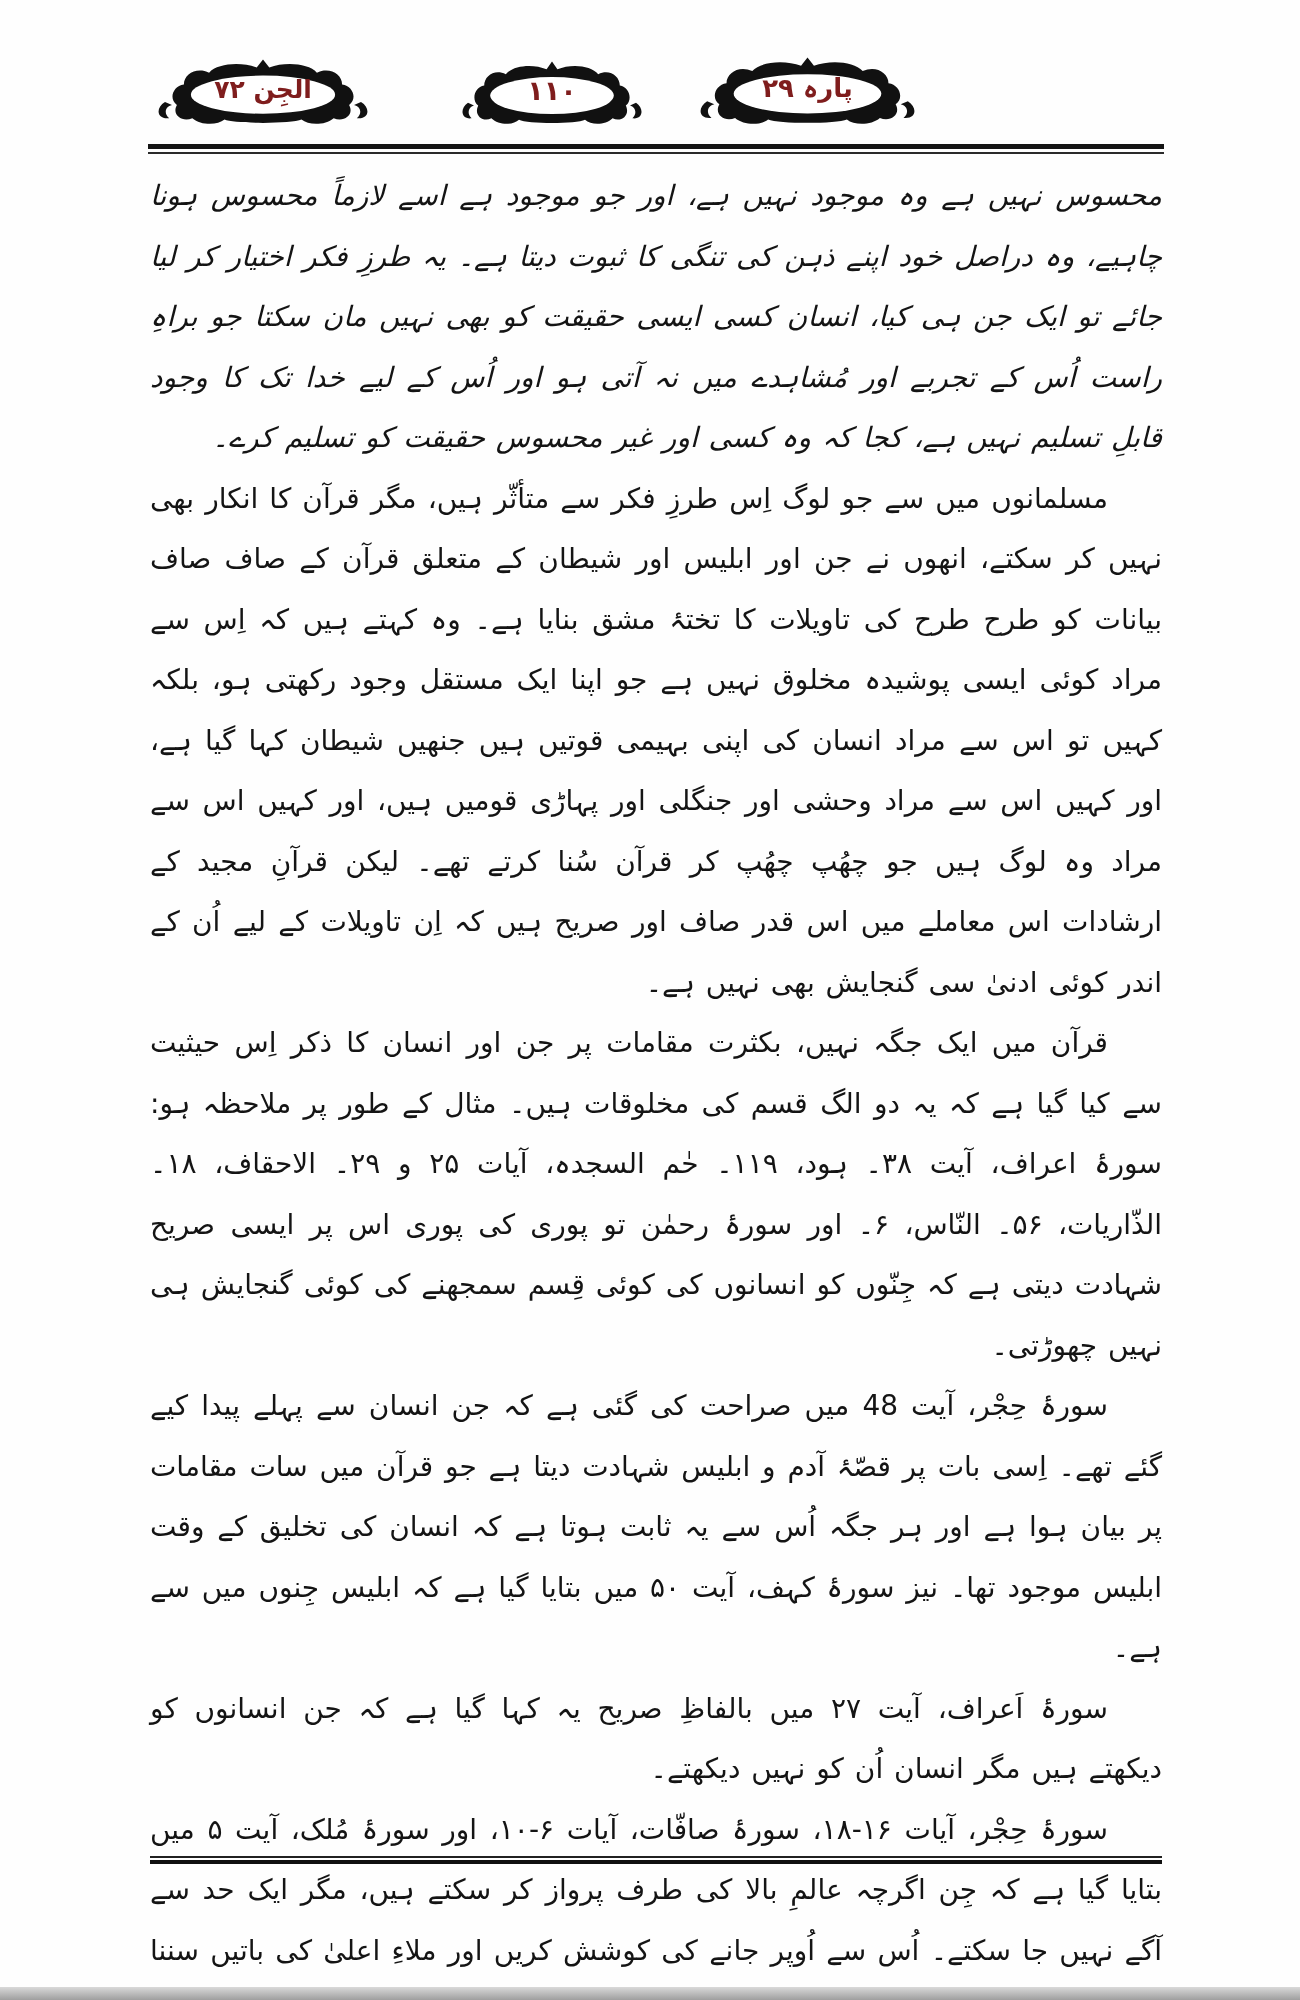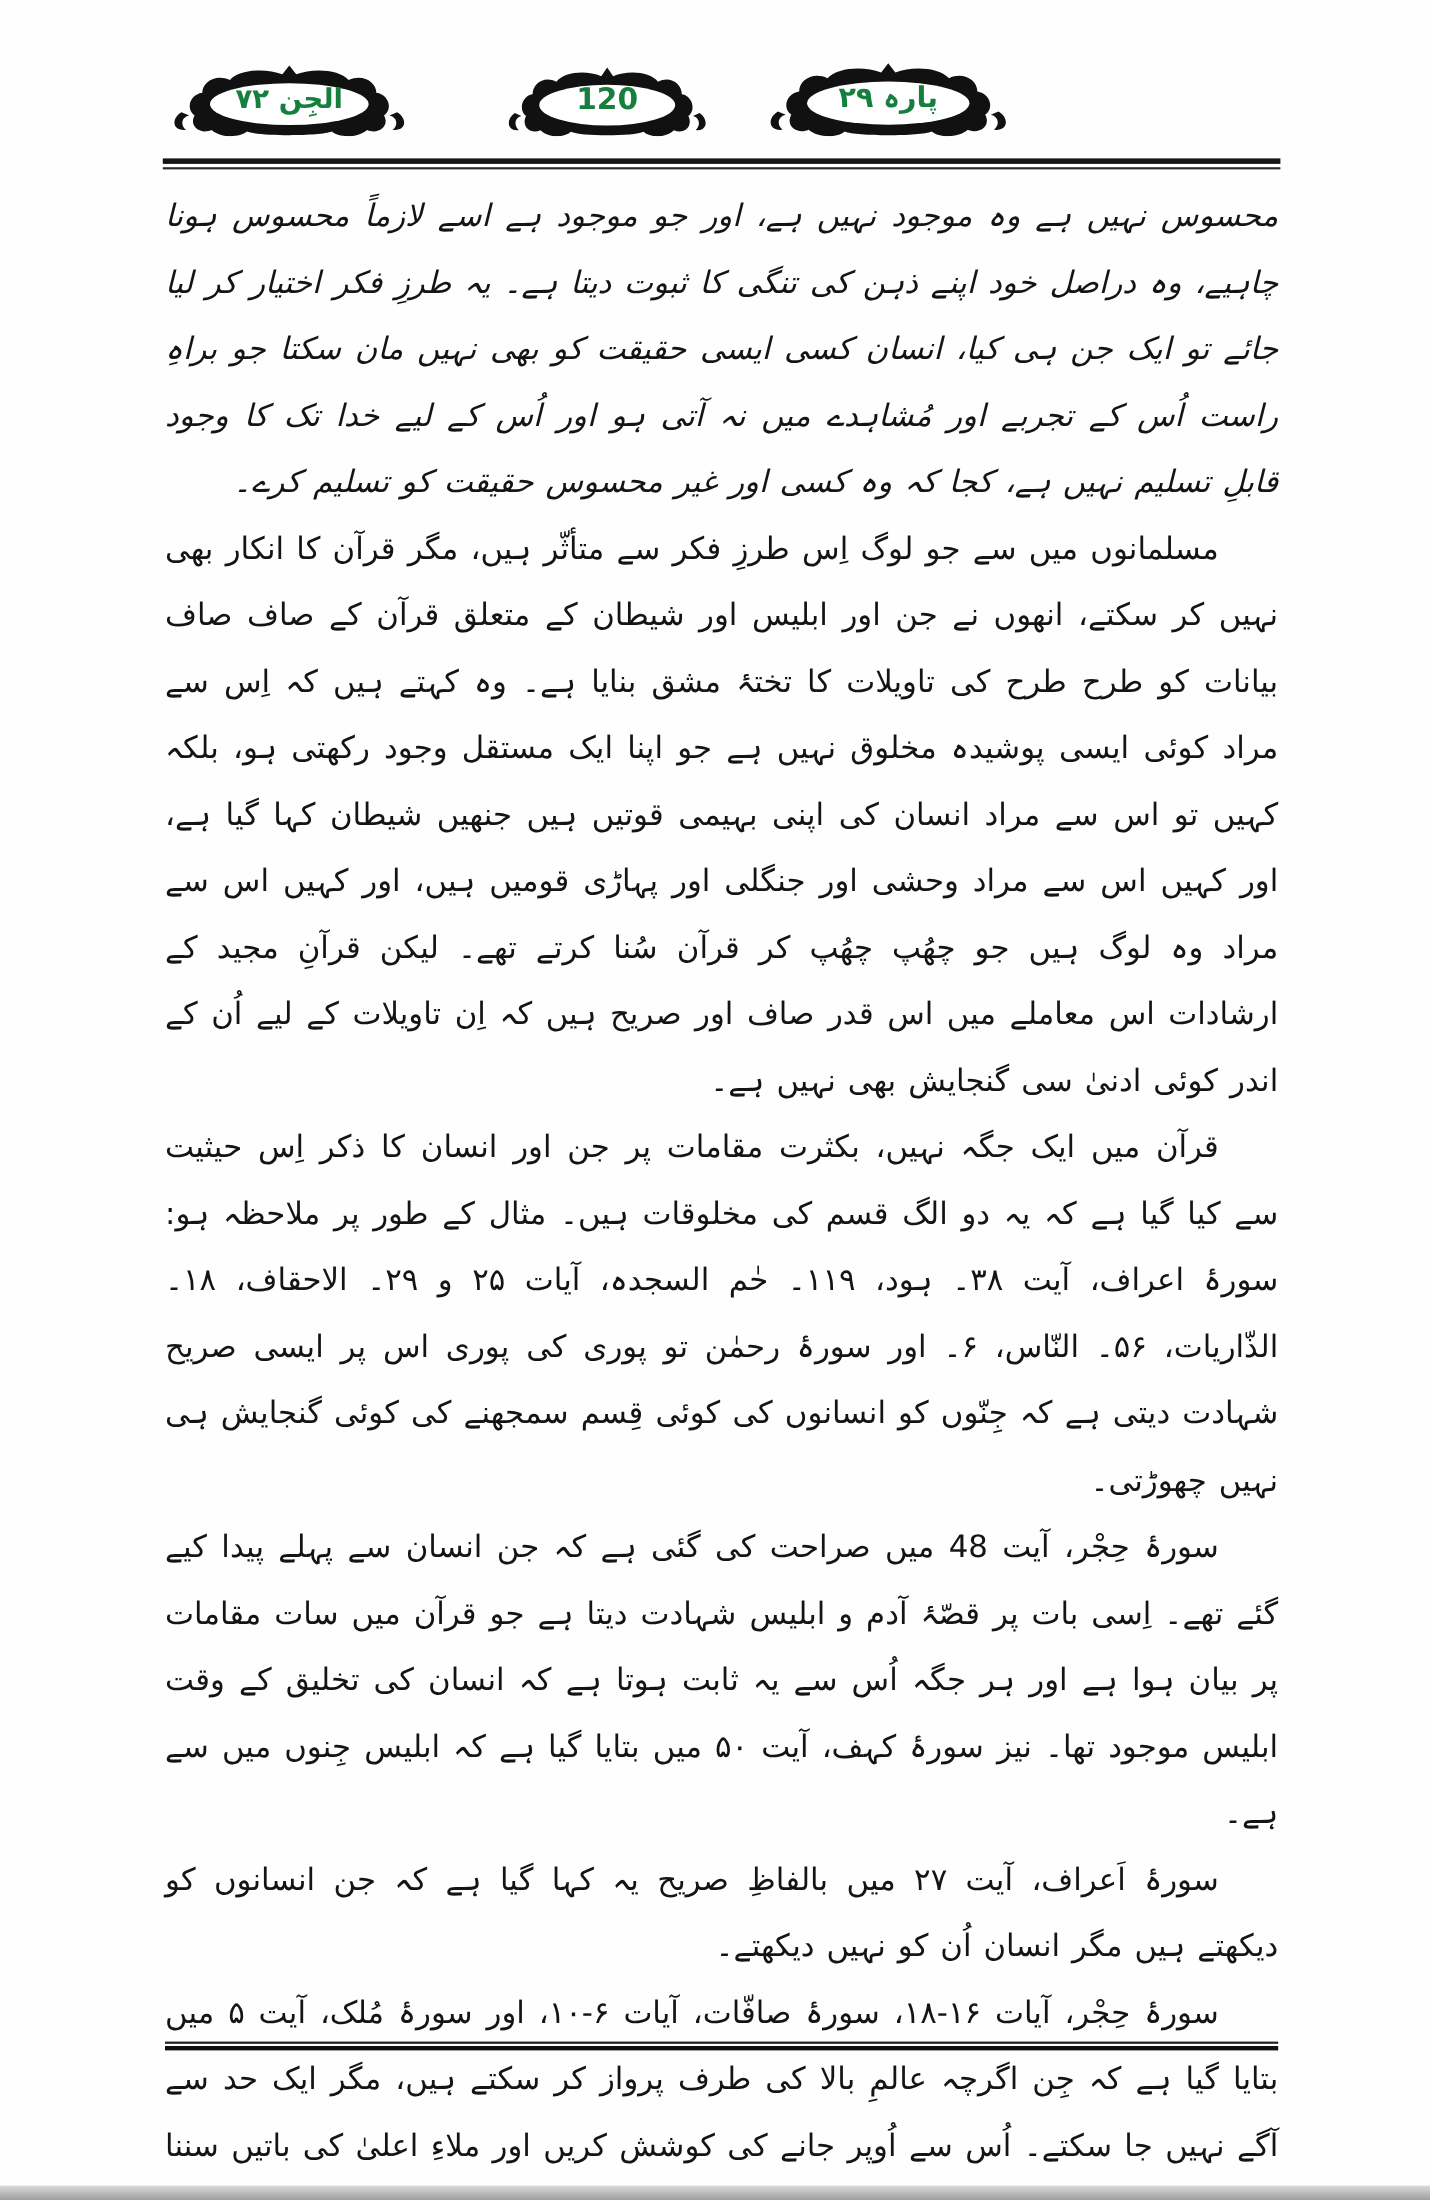--- a/index.html
+++ b/index.html
@@ -8,21 +8,21 @@
     background:#ffffff;color:#161616;
     font-family:"DejaVu Sans", sans-serif;
   }
   .page{position:absolute;inset:0;background:#fefefe;}
 
   
   .badge{position:absolute;}
   .badge svg{width:100%;height:100%;display:block;}
   .badge .badge-text{
     position:absolute;inset:0;display:flex;align-items:center;justify-content:center;
-    direction:rtl;font-weight:bold;color:#15803d;letter-spacing:0;
+    direction:rtl;font-weight:bold;color:#7f1d1d;letter-spacing:0;
     padding-bottom:4px;
   }
   .badge-surah{left:158px;top:58px;width:210px;height:66px;}
   .badge-page{left:462px;top:60px;width:180px;height:64px;}
   .badge-para{left:700px;top:56px;width:215px;height:68px;}
   .badge-surah .badge-text{font-size:25px;}
   .badge-page  .badge-text{font-size:27px;}
   .badge-para  .badge-text{font-size:26px;}
 
   .header-rule{position:absolute;left:148px;top:144px;width:1016px;}
@@ -71,21 +71,21 @@
   <div class="badge badge-surah">
     <svg>
         <use href="#cartouche"></use>
       </svg>
     <span class="badge-text">الجِن ۷۲</span>
   </div>
   <div class="badge badge-page">
     <svg>
         <use href="#cartouche"></use>
       </svg>
-    <span class="badge-text">120</span>
+    <span class="badge-text">۱۱۰</span>
   </div>
   <div class="badge badge-para">
     <svg>
         <use href="#cartouche"></use>
       </svg>
     <span class="badge-text">پارہ ۲۹</span>
   </div>
 
   <div class="header-rule">
     <div class="thick"></div>

